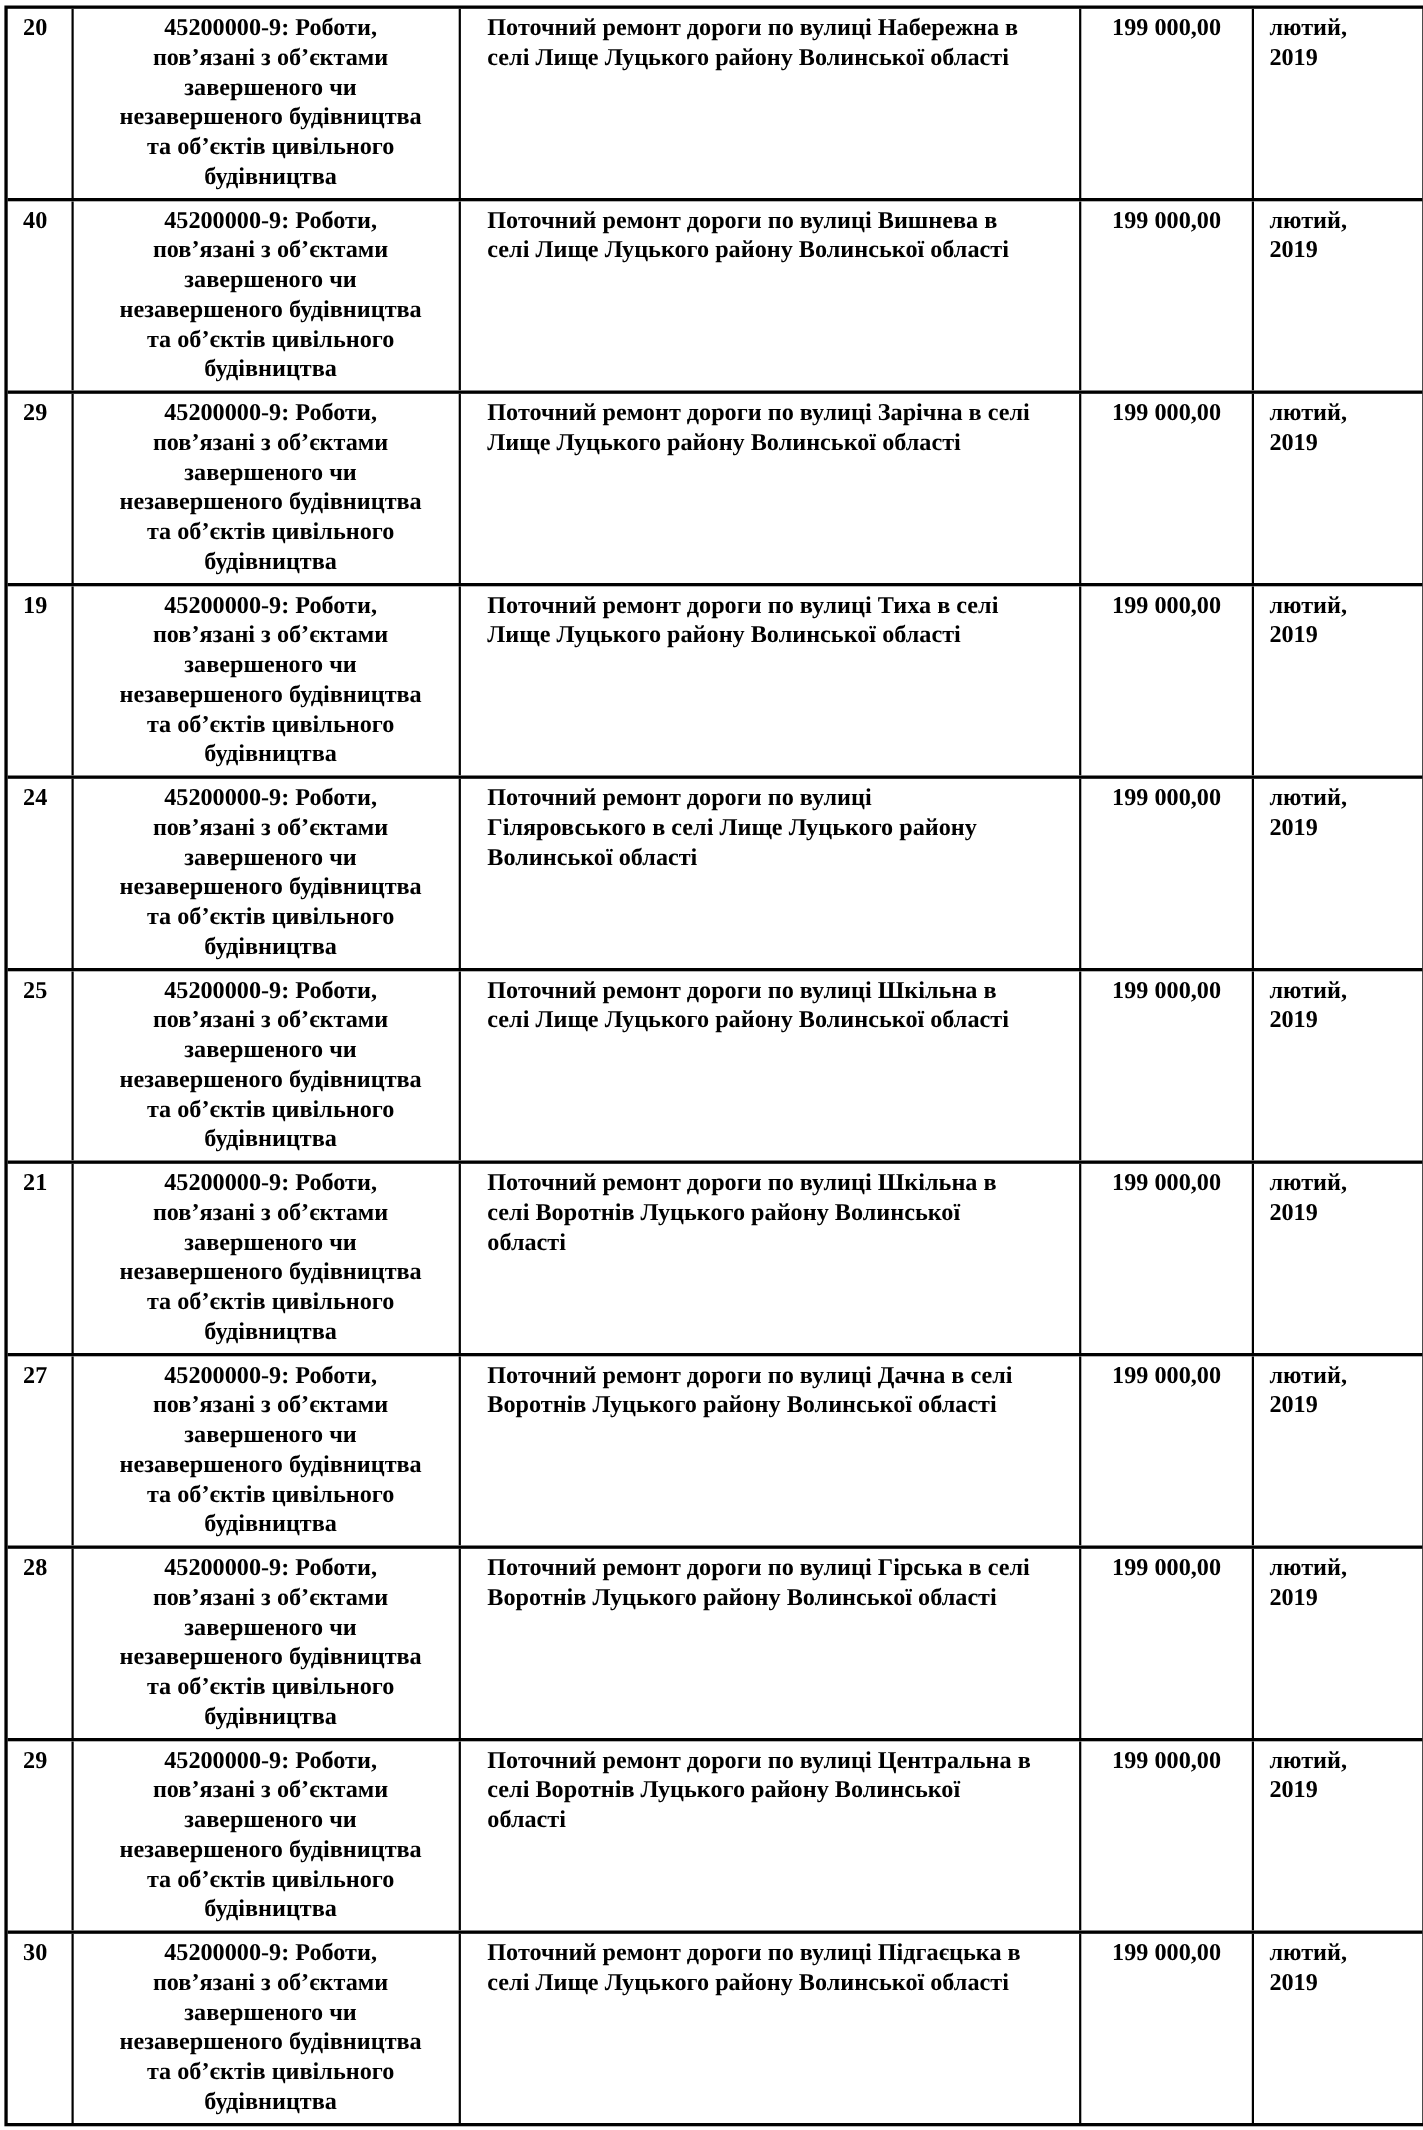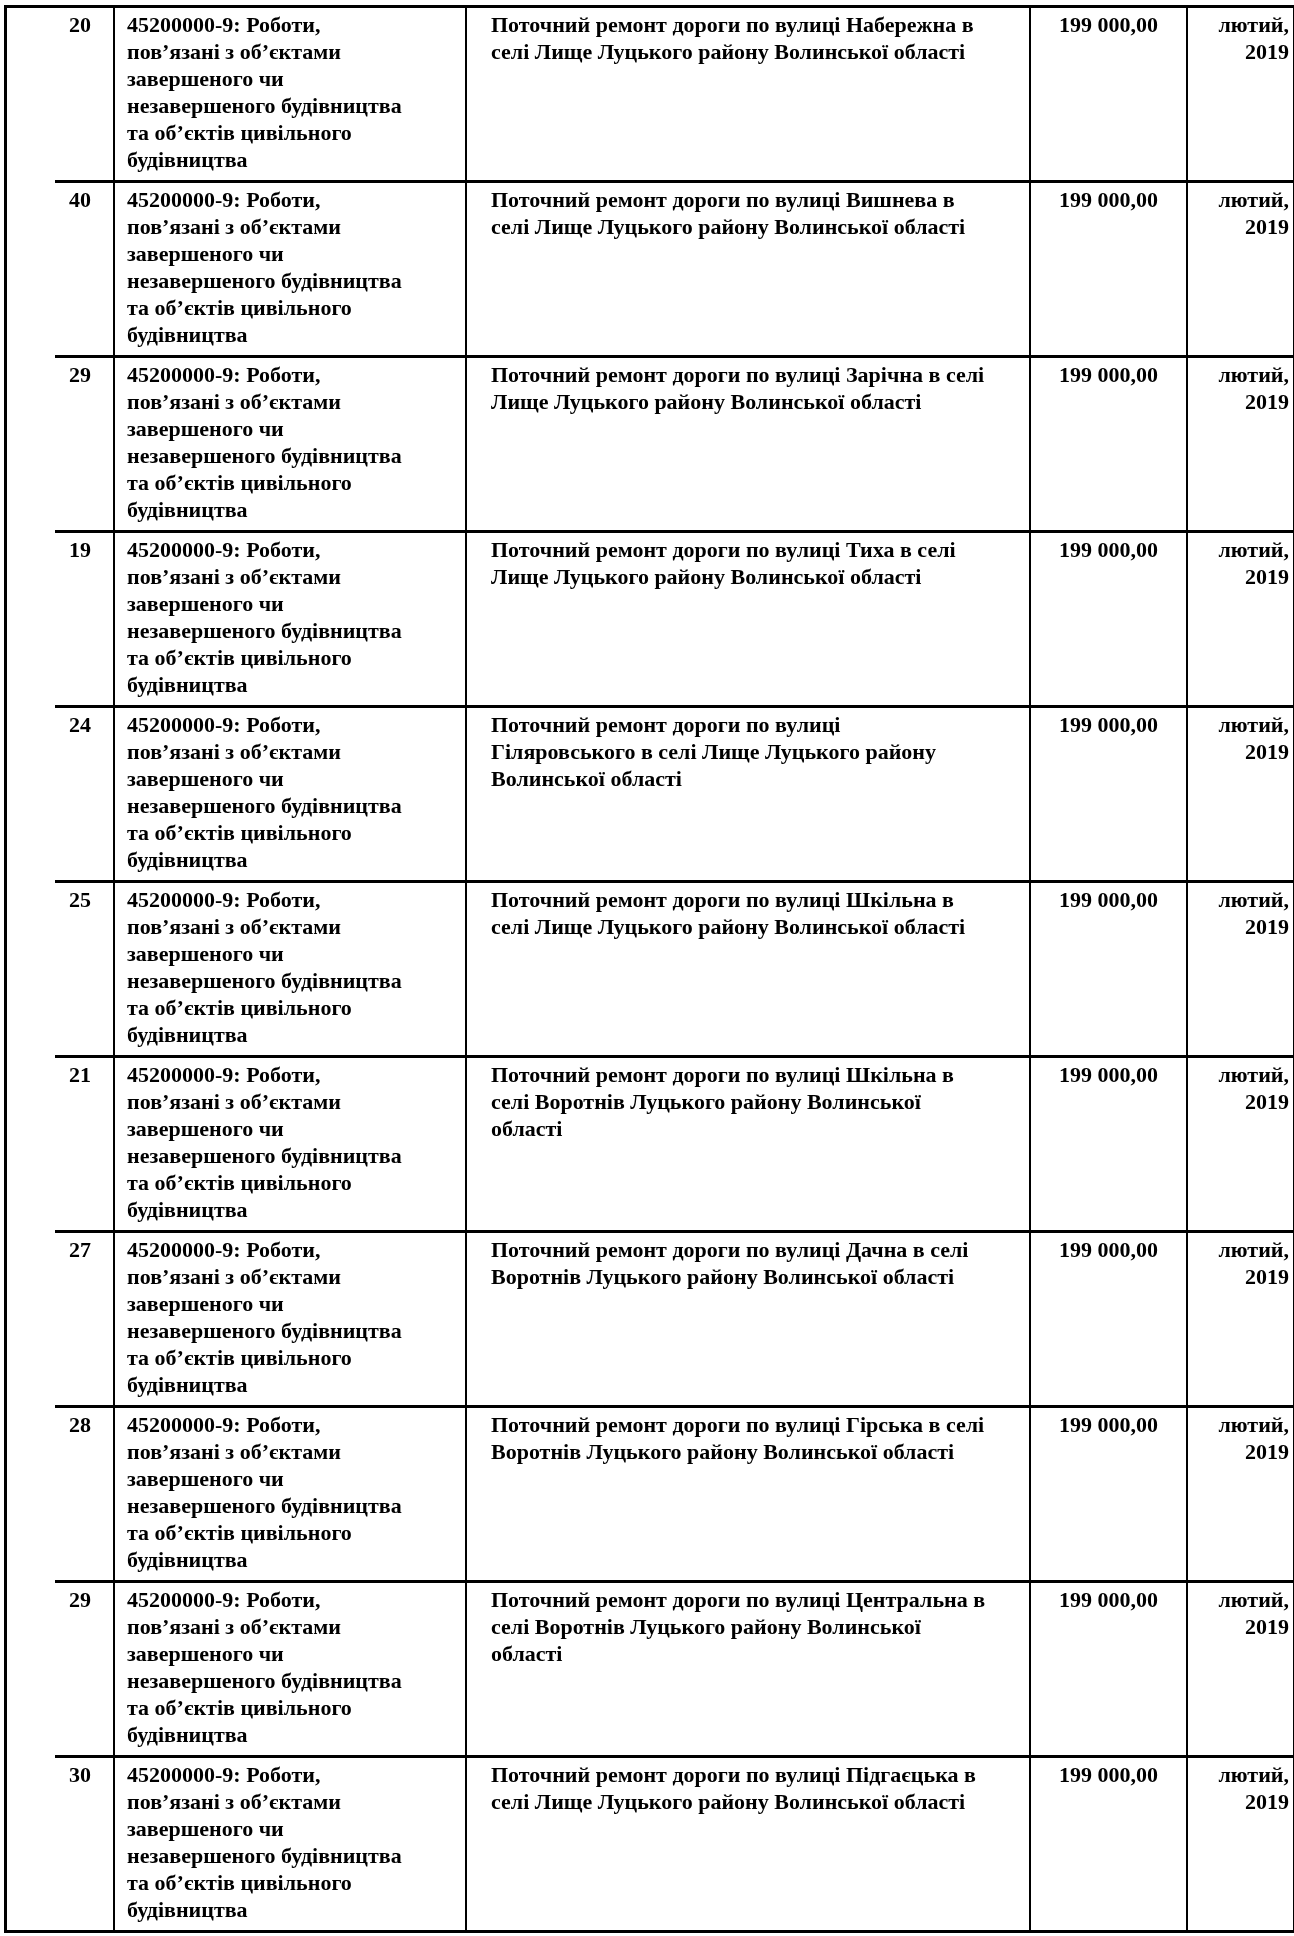--- a/index.html
+++ b/index.html
@@ -20,38 +20,37 @@
     width:1286px;
     border:3px solid #000000;
     box-sizing:content-box;
   }
   .t-row{
     display:grid;
     grid-template-columns:60px 352px 564px 157px 1fr;
     height:172px;
     border-bottom:3px solid #000000;
     overflow:hidden;
-    margin-left:48px;
   }
   .t-row:last-child{border-bottom:none;}
   .cell{
     box-sizing:border-box;
     border-right:2px solid #000000;
     padding:3px 4px 0 12px;
     font-size:22px;
     line-height:27px;
     white-space:pre;
     overflow:hidden;
   }
   .cell:last-child{border-right:none;}
   .cell.num{text-align:center;padding-left:0;padding-right:8px;}
-  .cell.cpv{}
+  .cell.cpv{text-align:center;}
   .cell.subject{padding-left:24px;}
   .cell.amount{padding-left:28px;}
-  .cell.date{padding-left:14px;text-align:right;}
+  .cell.date{padding-left:14px;}
 </style>
 </head>
 <body>
 
 <div class="page">
   <div class="doc-table">
 
     <div class="t-row">
       <div class="cell num">20</div>
       <div class="cell cpv">45200000-9: Роботи,

